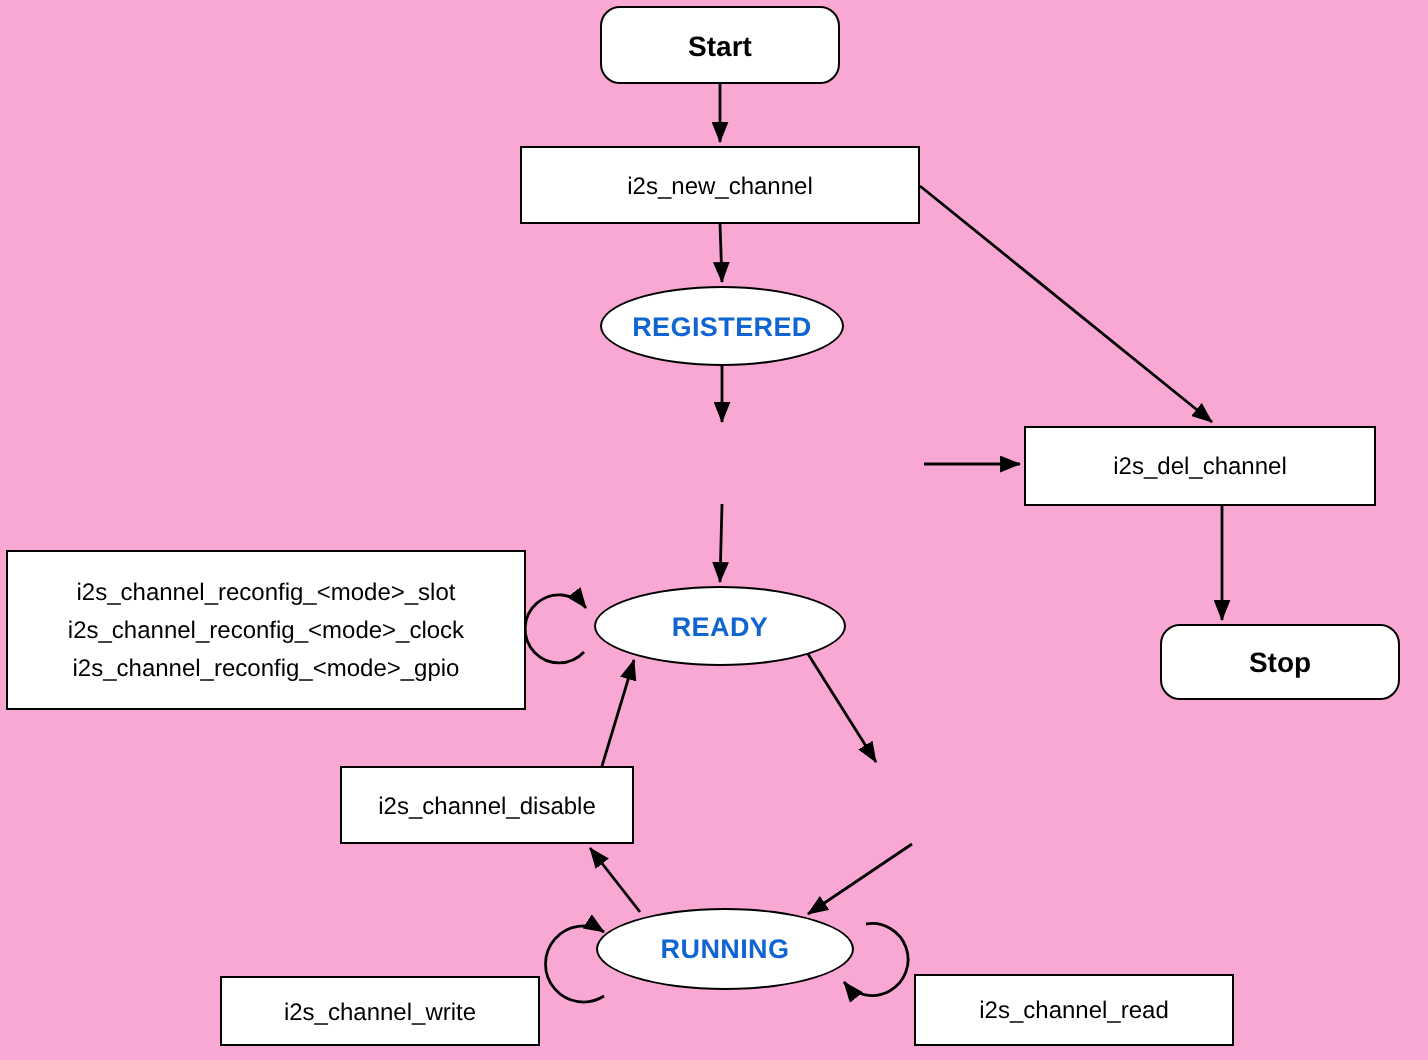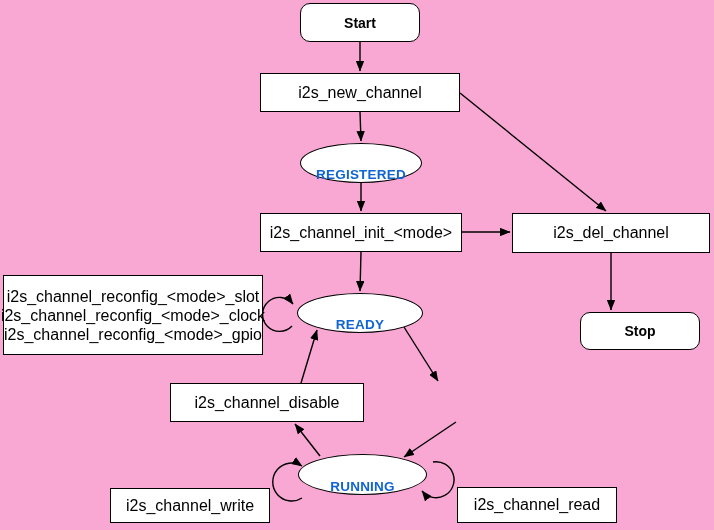--- a/index.html
+++ b/index.html
@@ -19,53 +19,52 @@
   }
   .node {
     position: absolute;
     box-sizing: border-box;
     border: 1.5px solid #000;
     background: #fff;
     display: flex;
     align-items: center;
     justify-content: center;
     text-align: center;
-    font-size: 16px;
+    font-size: 12px;
     color: #000;
     z-index: 2;
     white-space: nowrap;
   }
   .terminal {
     border-radius: 10px;
     font-weight: 700;
     font-size: 14px;
   }
   .state {
     border-radius: 50%;
     font-weight: 700;
     font-size: 13.5px;
     letter-spacing: 0.2px;
-    align-items: flex-end;
   }
   .multiline {
     flex-direction: column;
     line-height: 19px;
     text-align: right;
   }
 
   
   #n-start    { left: 300px; top: 3px;   width: 120px; height: 39px; }
   #n-new      { left: 260px; top: 73px;  width: 200px; height: 39px; }
   #n-reg      { left: 300px; top: 143px; width: 122px; height: 40px; }
   #n-init     { left: 260px; top: 213px; width: 202px; height: 39px; }
-  #n-del      { left: 512px; top: 213px; width: 198px; height: 40px; text-align: right; }
+  #n-del      { left: 512px; top: 213px; width: 176px; height: 40px; text-align: right; }
   #n-stop     { left: 580px; top: 312px; width: 120px; height: 38px; }
   #n-reconfig { left: 3px;   top: 275px; width: 260px; height: 80px; }
   #n-ready    { left: 297px; top: 293px; width: 126px; height: 40px; }
-  #n-disable  { left: 170px; top: 383px; width: 194px; height: 39px; }
+  #n-disable  { left: 170px; top: 383px; width: 147px; height: 39px; }
   #n-enable   { left: 400px; top: 383px; width: 162px; height: 39px; }
   #n-running  { left: 298px; top: 454px; width: 129px; height: 41px; }
   #n-write    { left: 110px; top: 488px; width: 160px; height: 35px; }
   #n-read     { left: 457px; top: 487px; width: 160px; height: 36px; }
 </style>
 </head>
 <body>
 
 <div class="canvas">
 
@@ -98,23 +97,20 @@
   </div>
 
   <div id="n-new" class="node">
     <span>i2s_new_channel</span>
   </div>
 
   <div id="n-reg" class="node state">
     <span style="color:#1065D2">REGISTERED</span>
   </div>
 
-  <div id="n-init" class="node">
-    <span>i2s_channel_init_&lt;mode&gt;</span>
-  </div>
 
   <div id="n-del" class="node">
     <span>i2s_del_channel</span>
   </div>
 
   <div id="n-stop" class="node terminal">
     <span>Stop</span>
   </div>
 
   <div id="n-reconfig" class="node multiline">

